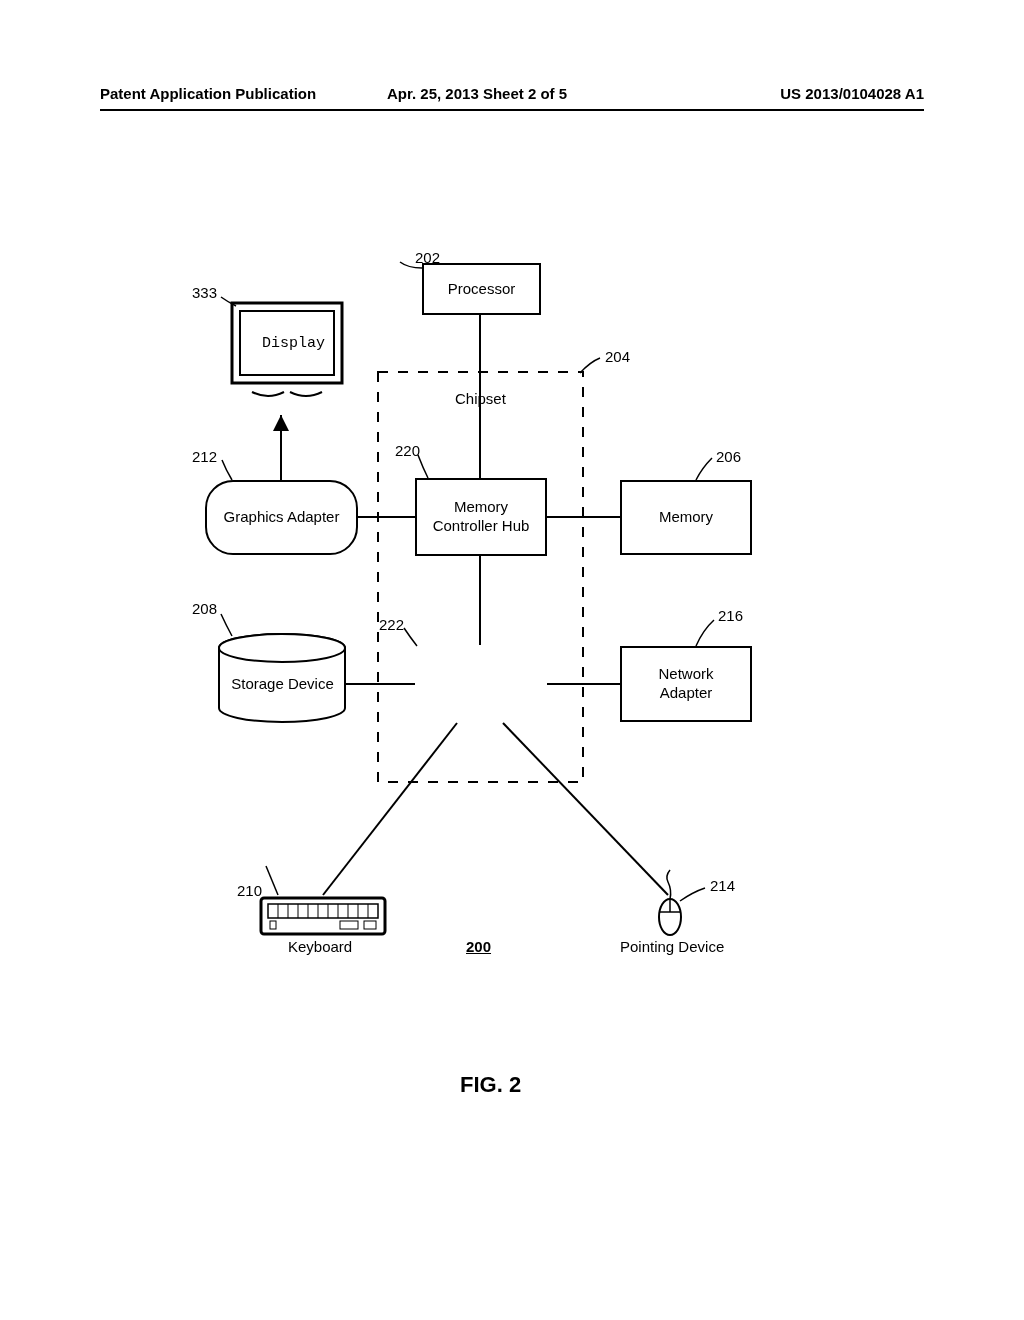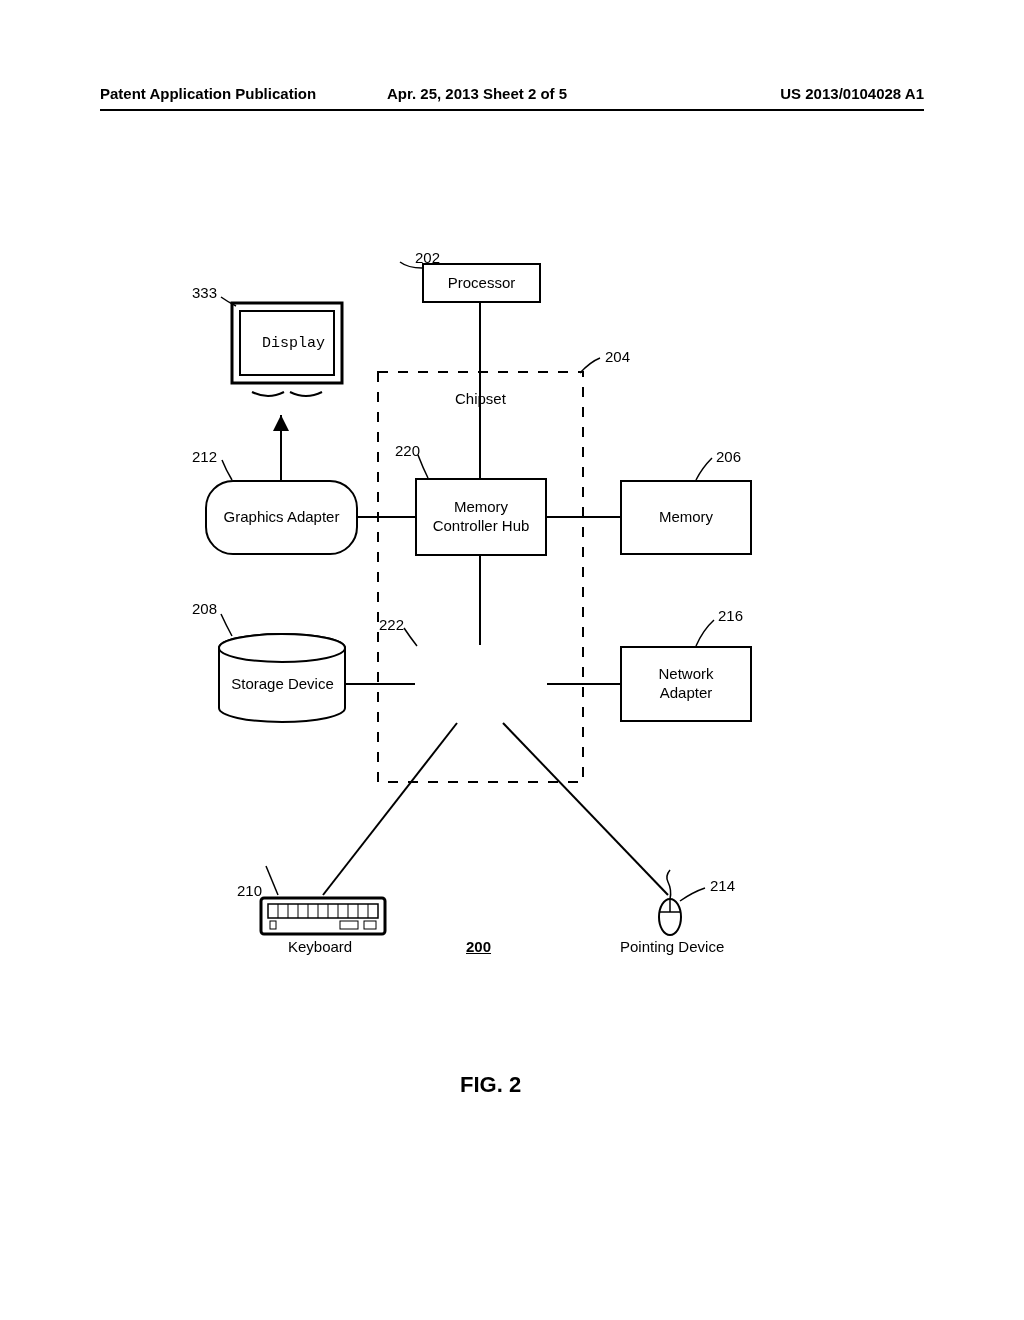--- a/index.html
+++ b/index.html
@@ -148,21 +148,21 @@
 
     <path d="M404 628 Q 410 637 417 646" fill="none" stroke="#000" stroke-width="1.5"></path>
 
     <path d="M696 646 Q 703 630 714 620" fill="none" stroke="#000" stroke-width="1.5"></path>
 
     <path d="M266 866 Q 271 878 278 895" fill="none" stroke="#000" stroke-width="1.5"></path>
 
     <path d="M680 901 Q 693 892 705 888" fill="none" stroke="#000" stroke-width="1.5"></path>
   </svg>
 
-  <div class="box" style="left:422px; top:263px; width:119px; height:40px;">
+  <div class="box" style="left:422px; top:263px; width:119px; height:52px;">
     <span>Processor</span>
   </div>
 
   <div class="box" style="left:415px; top:478px; width:132px; height:78px;">
     <span style="white-space:pre-line">Memory
 Controller Hub</span>
   </div>
 
 
   <div class="box" style="left:205px; top:480px; width:153px; height:75px;border-radius:28px;">

